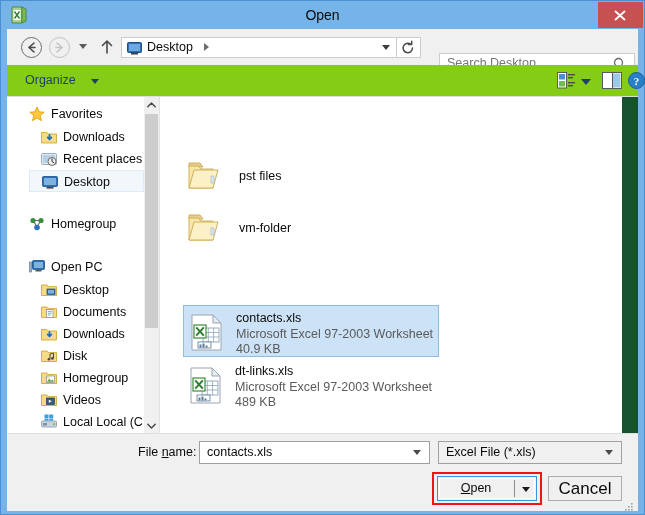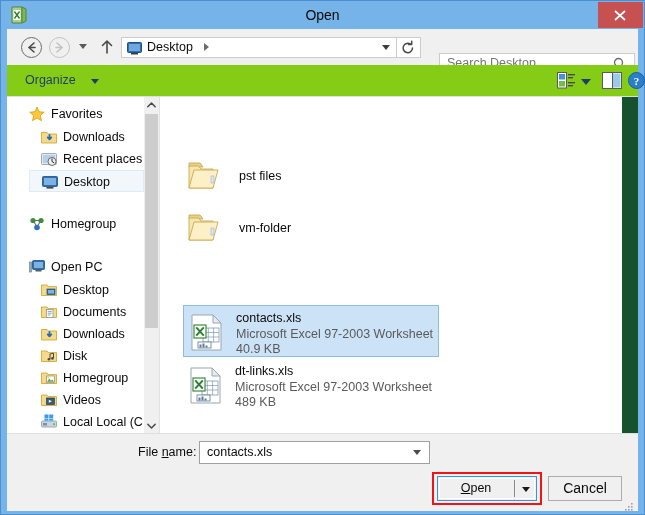--- a/index.html
+++ b/index.html
@@ -407,21 +407,21 @@
     border-top: 5px solid #1a1a1a;
   }
   .cancel-btn {
     position: absolute;
     left: 541px; top: 42px;
     width: 74px; height: 25px;
     background: #f0f0f0;
     border: 1px solid #acacac;
     box-sizing: border-box;
     line-height: 23px; text-align: center;
-    font-size: 14px; color: #0a0a0a;
+    font-size: 17px; color: #0a0a0a;
     cursor: default;
   }
   .grip {
     position: absolute;
     right: 4px; bottom: 3px;
     width: 10px; height: 10px;
   }
 </style>
 </head>
 <body>
@@ -777,20 +777,24 @@
     </div>
 
     <div class="bottom">
       <span class="fn-label"><span>File </span><u>n</u><span>ame:</span></span>
 
       <div class="fn-box">
         <span class="fn-value">contacts.xls</span>
         <span class="fn-arrow"></span>
       </div>
 
+      <div class="filter-box">
+        <span class="filter-value">Excel File (*.xls)</span>
+        <span class="fn-arrow"></span>
+      </div>
 
       <div class="open-highlight"></div>
 
       <div class="open-btn">
         <div class="open-btn-inner"></div>
         <span class="open-label"><u>O</u><span>pen</span></span>
         <span class="open-divider"></span>
         <span class="open-split-arrow"></span>
       </div>
 

